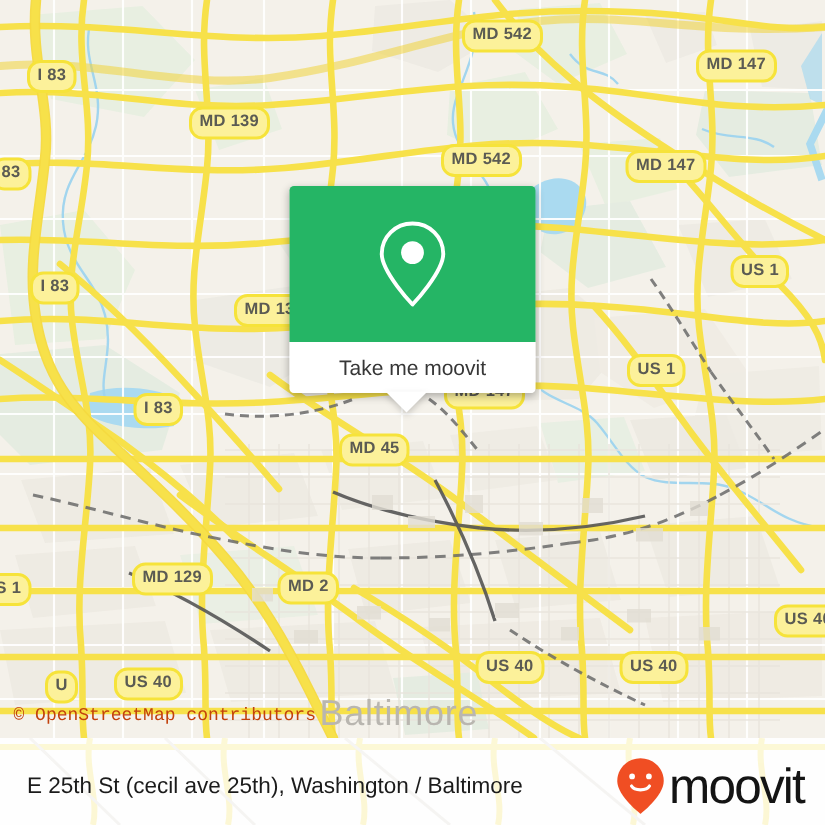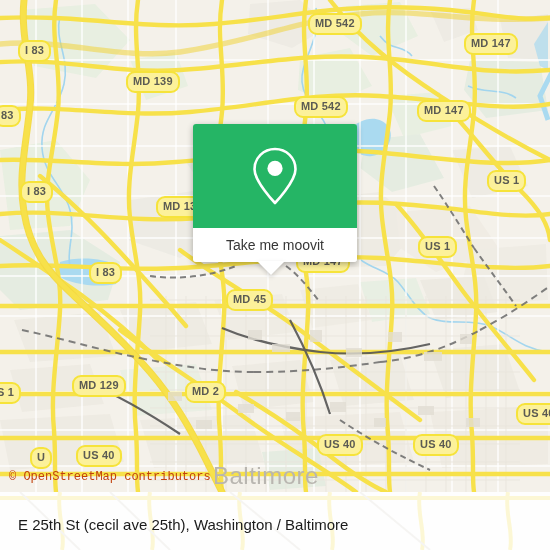--- a/index.html
+++ b/index.html
@@ -378,21 +378,21 @@
         <div class="shield" style="left: 417px; top: 100px;">MD 147</div>
         <div class="shield" style="left: -6px; top: 105px;">83</div>
         <div class="shield" style="left: 20px; top: 181px;">I 83</div>
         <div class="shield" style="left: 156px; top: 196px;">MD 139</div>
         <div class="shield" style="left: 487px; top: 170px;">US 1</div>
         <div class="shield" style="left: 89px; top: 262px;">I 83</div>
         <div class="shield" style="left: 296px; top: 251px;">MD 147</div>
         <div class="shield" style="left: 418px; top: 236px;">US 1</div>
         <div class="shield" style="left: 209px; top: 289px; margin-left: 17px;">MD 45</div>
         <div class="shield" style="left: -10px; top: 382px;">S 1</div>
-        <div class="shield" style="left: 72px; top: 375px;">MD 129</div>
+        <div class="shield" style="left: 88px; top: 375px;">MD 129</div>
         <div class="shield" style="left: 185px; top: 381px;">MD 2</div>
         <div class="shield" style="left: 516px; top: 403px;">US 40</div>
         <div class="shield" style="left: 30px; top: 447px;">U</div>
         <div class="shield" style="left: 76px; top: 445px;">US 40</div>
         <div class="shield" style="left: 317px; top: 434px;">US 40</div>
         <div class="shield" style="left: 413px; top: 434px;">US 40</div>
       </div>
 
     <div class="popup">
       <div class="popup-body">
@@ -424,15 +424,24 @@
       <g stroke="#d8d4cb" stroke-width="2" fill="none">
         <path d="M20,0 L80,58"></path>
         <path d="M110,0 L170,58"></path>
         <path d="M230,0 L300,58"></path>
         <path d="M360,0 L430,58"></path>
       </g>
     </svg>
 
     <div class="place-name">E 25th St (cecil ave 25th), Washington / Baltimore</div>
 
+    <div class="brand">
+      <svg width="34" height="40" viewBox="0 0 34 40">
+        <path d="M17 1.5 C8.4 1.5 1.5 8.3 1.5 16.6 C1.5 26.6 17 38.5 17 38.5 C17 38.5 32.5 26.6 32.5 16.6 C32.5 8.3 25.6 1.5 17 1.5 Z" fill="#f04e23"></path>
+        <circle cx="11.4" cy="13.6" r="1.9" fill="#ffffff"></circle>
+        <circle cx="22.6" cy="13.6" r="1.9" fill="#ffffff"></circle>
+        <path d="M11 20 C13 23.4 21 23.4 23 20" stroke="#ffffff" stroke-width="2.1" fill="none" stroke-linecap="round"></path>
+      </svg>
+      <span class="brand-word">moovit</span>
+    </div>
   </div>
 
 </div>
 
 </body></html>

